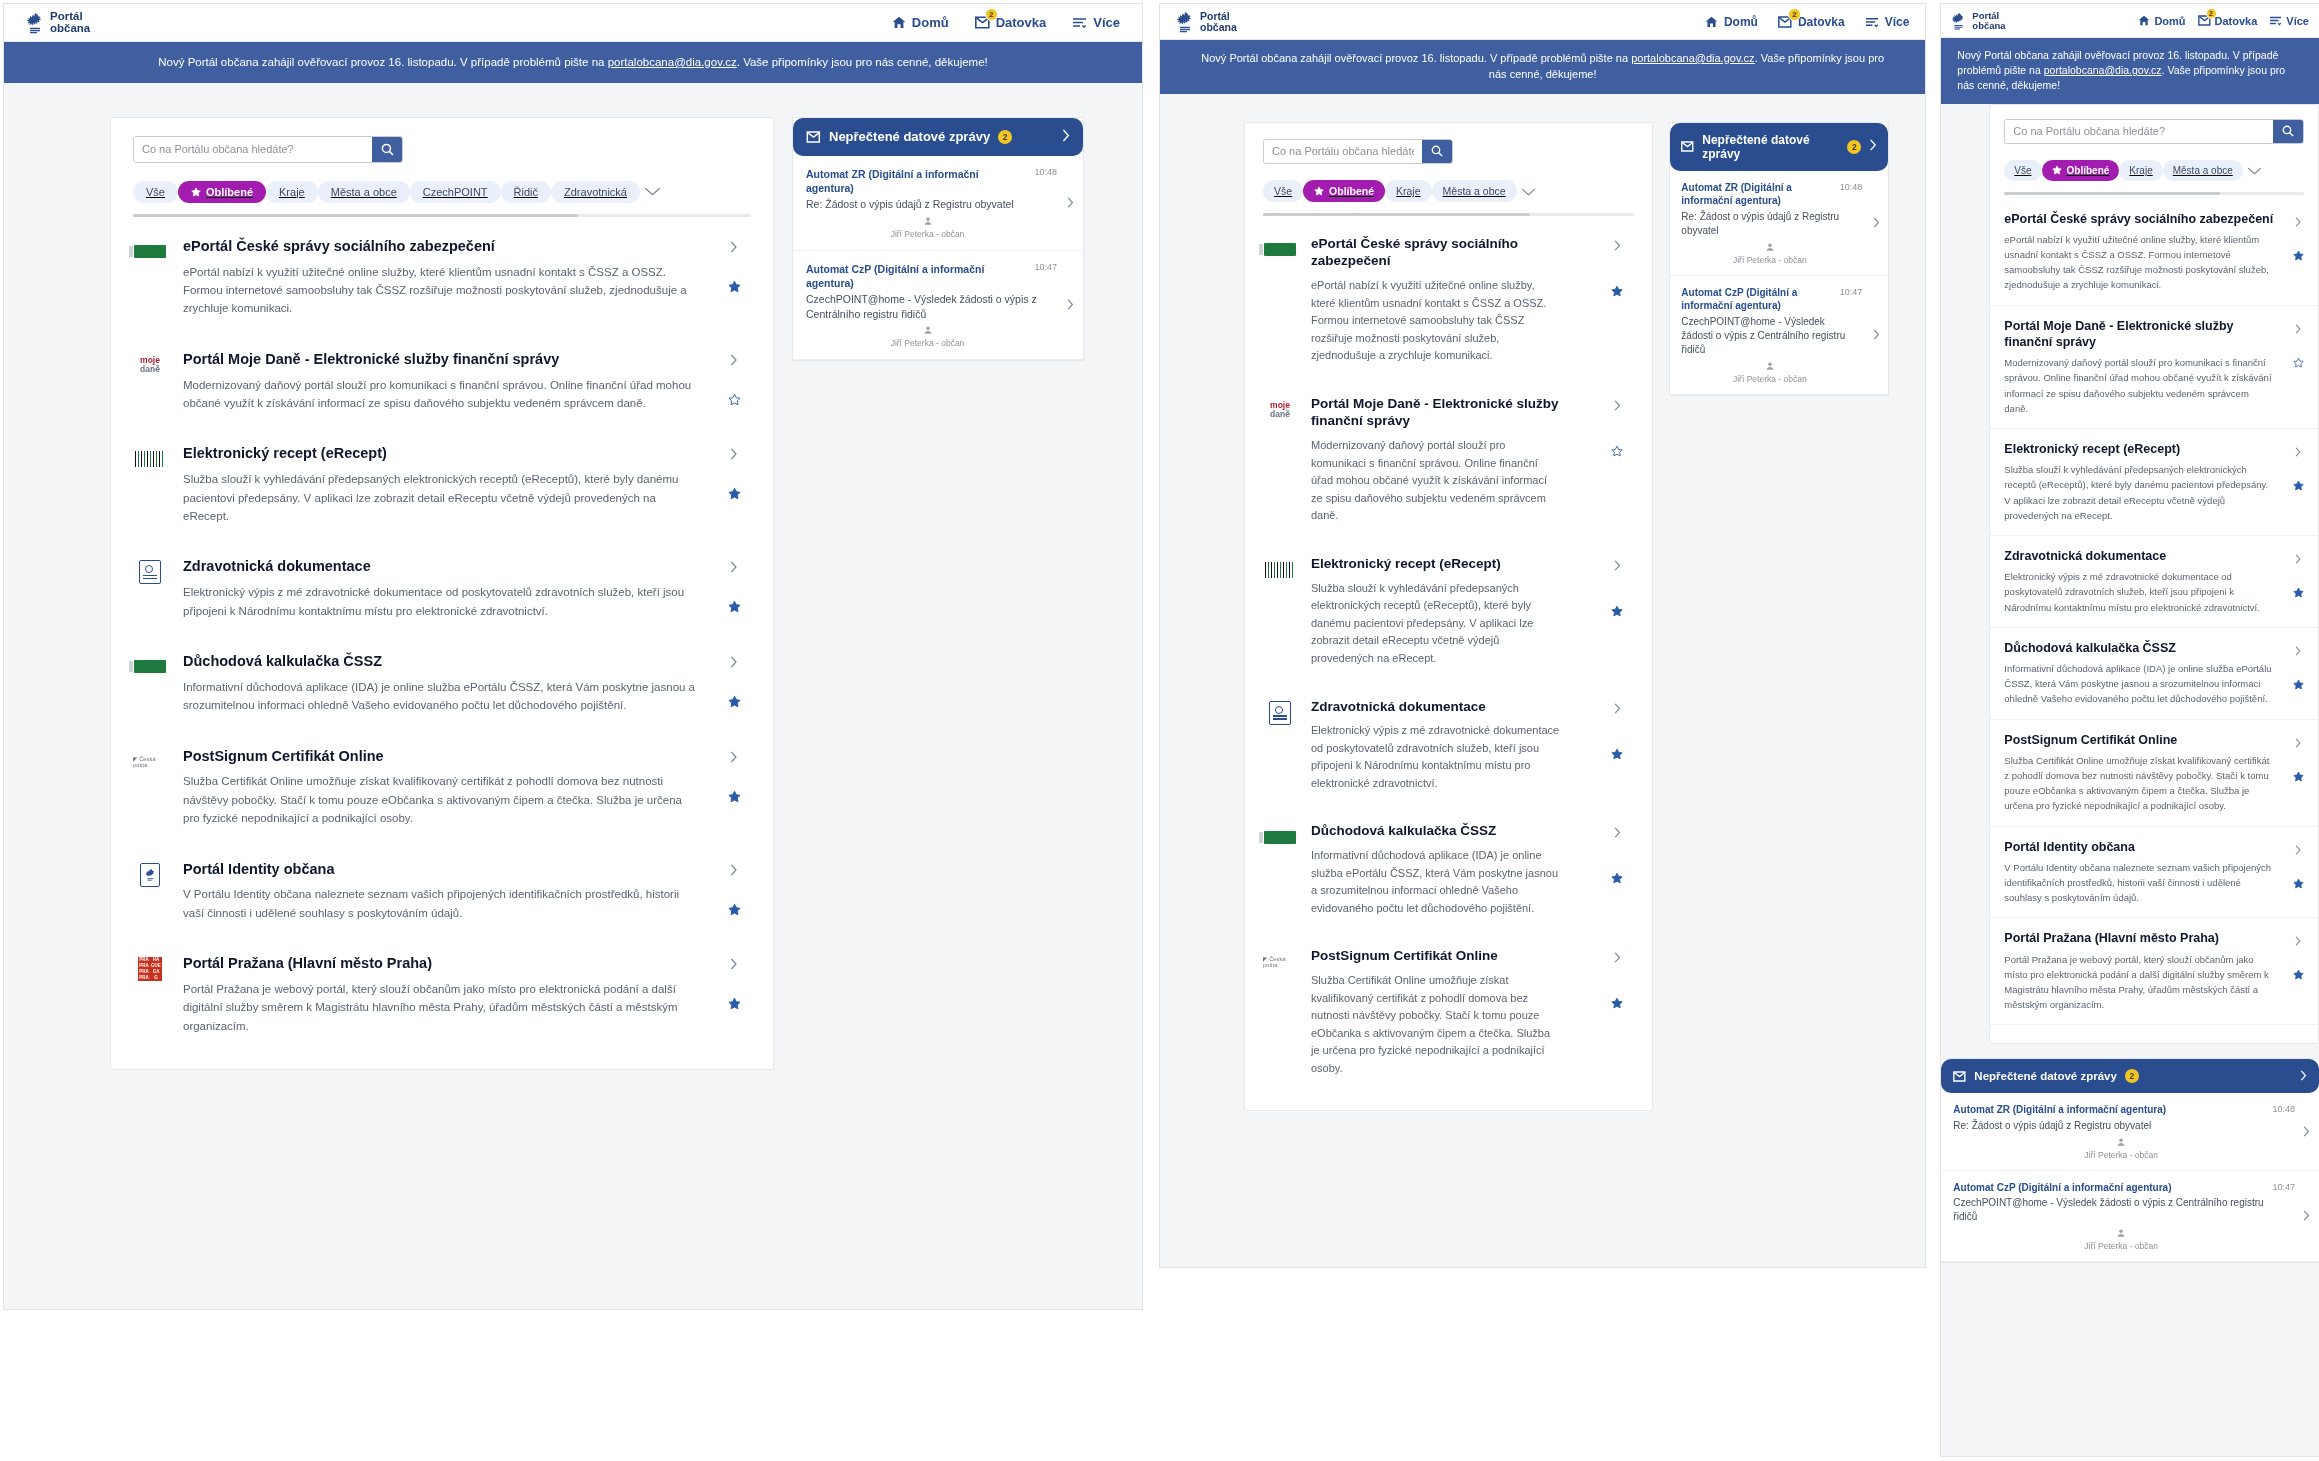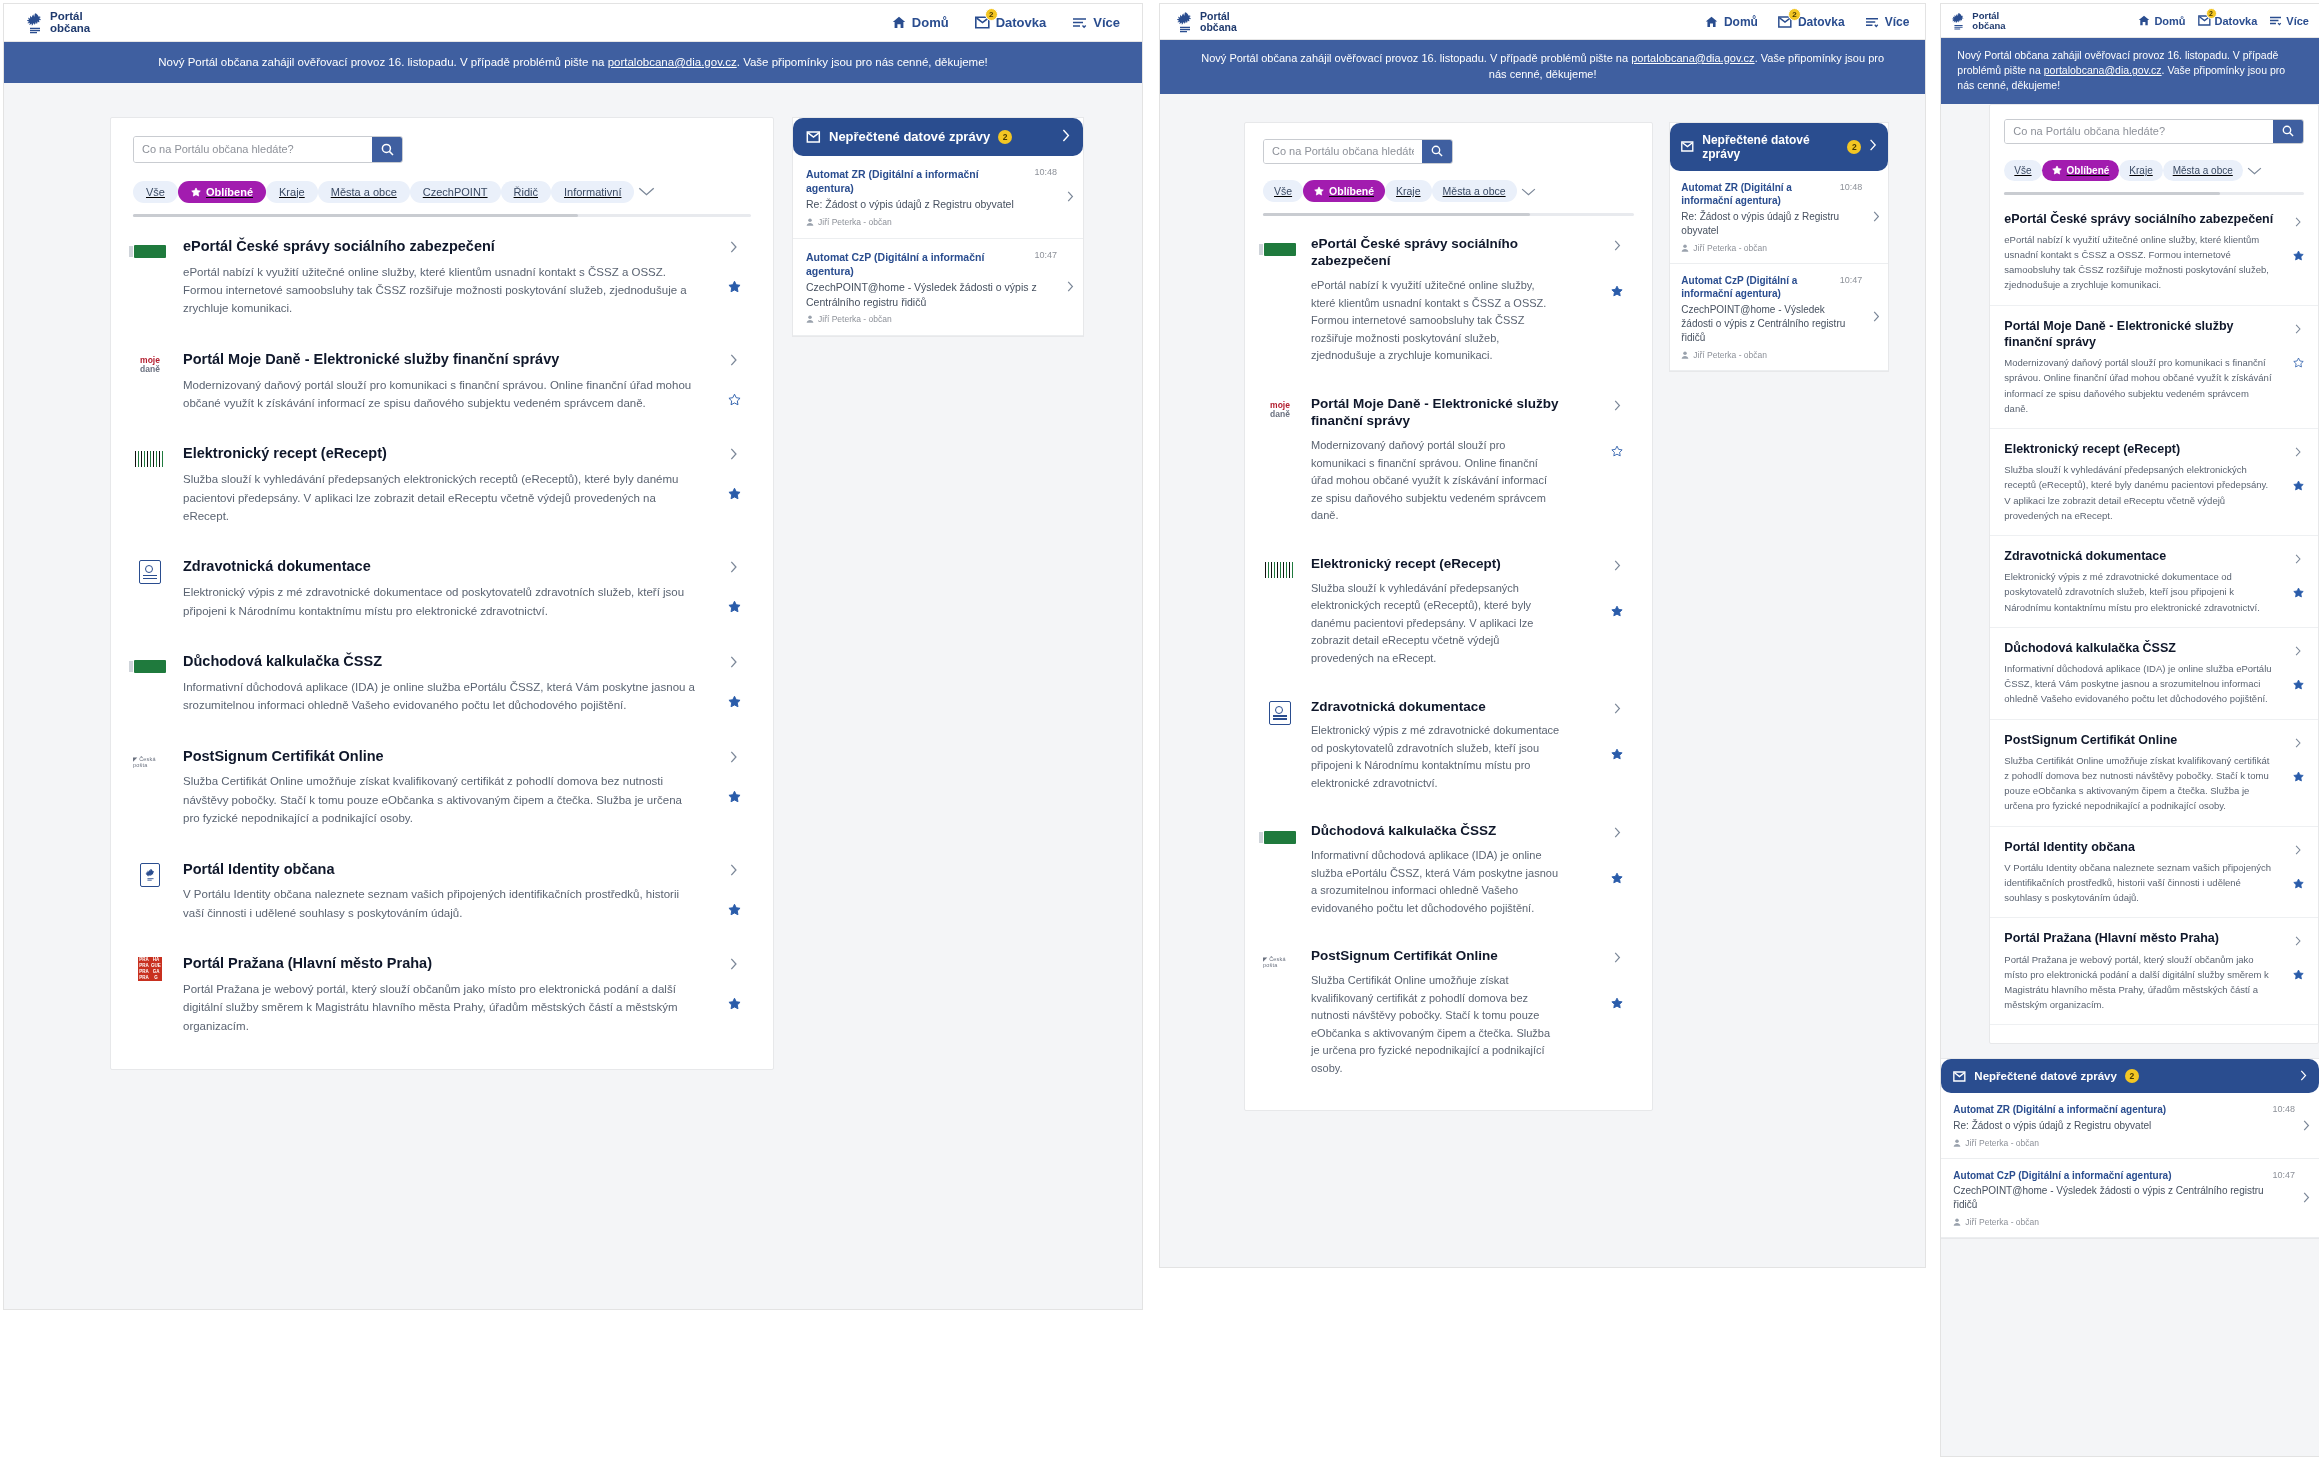--- a/index.html
+++ b/index.html
@@ -187,21 +187,21 @@
   .msg-time { position: absolute; right: 26px; top: 11px; color: #8d9199; font-size: 9px; }
   .vp-mobile .msg-time { right: 24px; }
   .msg-sender { color: #2a4d8f; font-weight: 700; line-height: 1.35; padding-right: 40px; }
   .vp-desktop .msg-sender { font-size: 10.5px; }
   .vp-tablet  .msg-sender { font-size: 10px; }
   .vp-mobile  .msg-sender { font-size: 10px; }
   .msg-subject { color: #46505f; line-height: 1.4; margin-top: 2px; }
   .vp-desktop .msg-subject { font-size: 10.5px; }
   .vp-tablet  .msg-subject { font-size: 10px; }
   .vp-mobile  .msg-subject { font-size: 10px; }
-  .msg-user { display: flex; align-items: center; gap: 4px; margin-top: 5px; color: #8d9199; font-size: 8.5px; }
+  .msg-user { display: flex; align-items: center; gap: 4px; margin-top: 5px; color: #8d9199; font-size: 8.5px; flex-direction: column; }
   .msg-chev { position: absolute; right: 9px; top: 50%; transform: translateY(-50%); cursor: pointer; }
 
   .ic { display: block; }
 
   
   .logo-cssz { width: 32px; height: 13px; background: #1f7a3d; border-radius: 1px; position: relative; }
   .logo-cssz::before { content:""; position:absolute; left:-5px; top:1px; width:4px; height:11px; background:#cfd4da; }
   .logo-mojedane { font-size: 8.5px; font-weight: 700; color: #b31e2e; line-height: 1.05; text-align:center; }
   .logo-mojedane i { display:block; color:#6b7280; font-style: normal; }
   .logo-erecept { width: 30px; height: 16px; background: repeating-linear-gradient(90deg,#111 0 1.5px,#fff 1.5px 3px,#1f7a3d 3px 4.5px,#fff 4.5px 6px); }
@@ -289,21 +289,21 @@
               <div class="chip">
                 <span>Města a obce</span>
               </div>
               <div class="chip">
                 <span>CzechPOINT</span>
               </div>
               <div class="chip">
                 <span>Řidič</span>
               </div>
               <div class="chip">
-                <span>Informativní</span>
+                <span>Zdravotnická</span>
               </div>
               <span class="chev-more"><svg width="17" height="9.350000000000001" viewBox="0 0 20 11">
                   <path d="M1.5 1.5 10 9 18.5 1.5" fill="none" stroke="#7b8798" stroke-width="1.6"></path>
                 </svg></span>
             </div>
           <div class="scrollhint"></div>
           <div class="svclist">
               <div class="svc">
                 <div class="svc-logo">
                   <div class="logo-cssz"></div>

